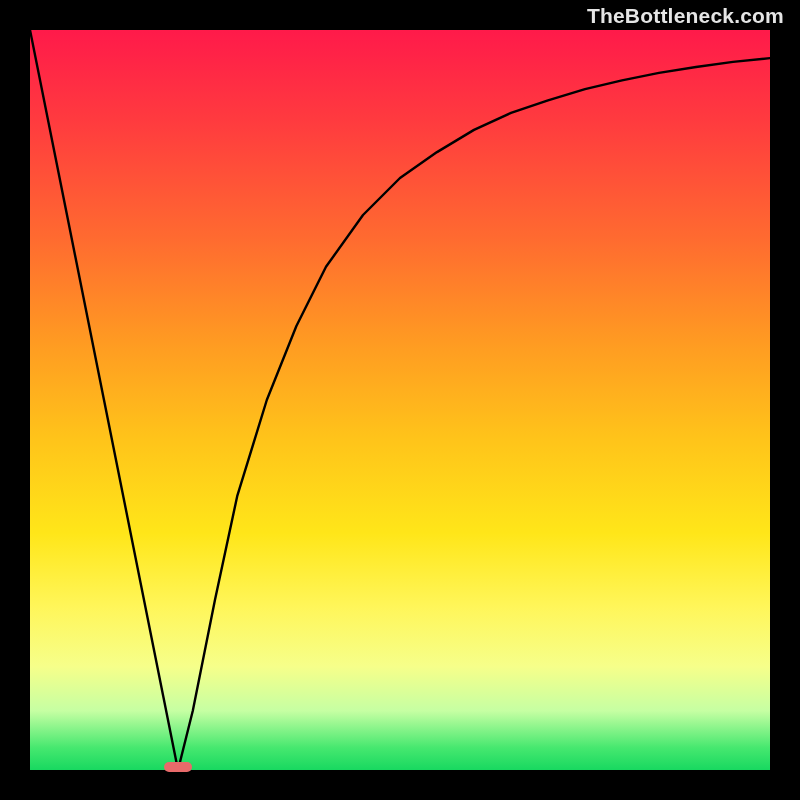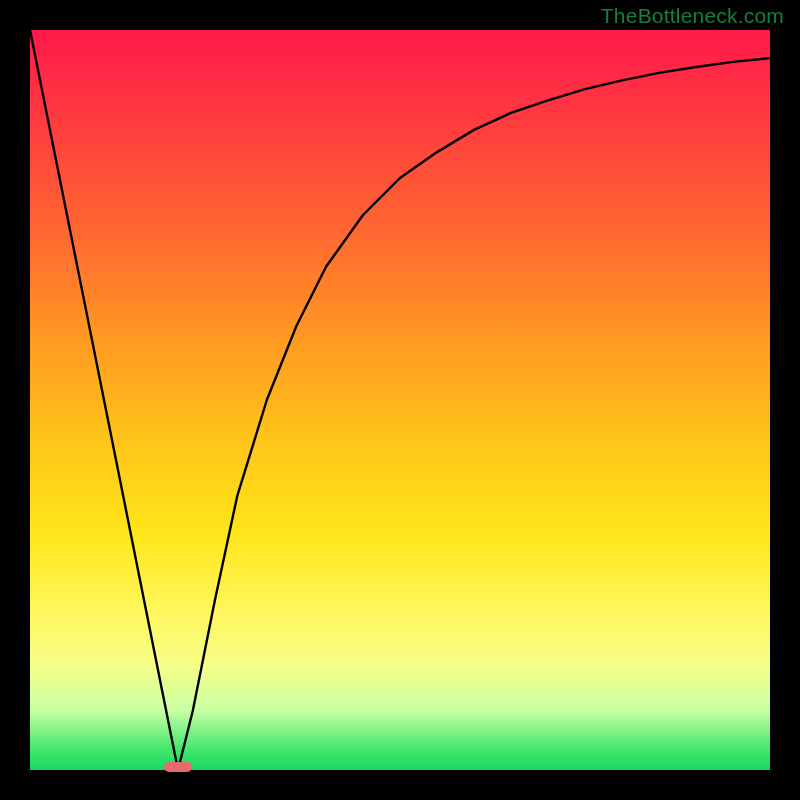--- a/index.html
+++ b/index.html
@@ -53,23 +53,23 @@
     width: 28px;
     height: 10px;
     border-radius: 5px;
     background: #e86a6a;
     transform: translate(-50%, -50%);
   }
   .watermark {
     position: absolute;
     top: 4px;
     right: 16px;
-    color: #15803d;
+    color: #e5e5e5;
     font-size: 21px;
-    font-weight: 400;
+    font-weight: 700;
     letter-spacing: 0.2px;
     user-select: none;
   }
 </style>
 </head>
 <body>
 
 <div class="watermark">TheBottleneck.com</div>
 
 <div class="frame">

